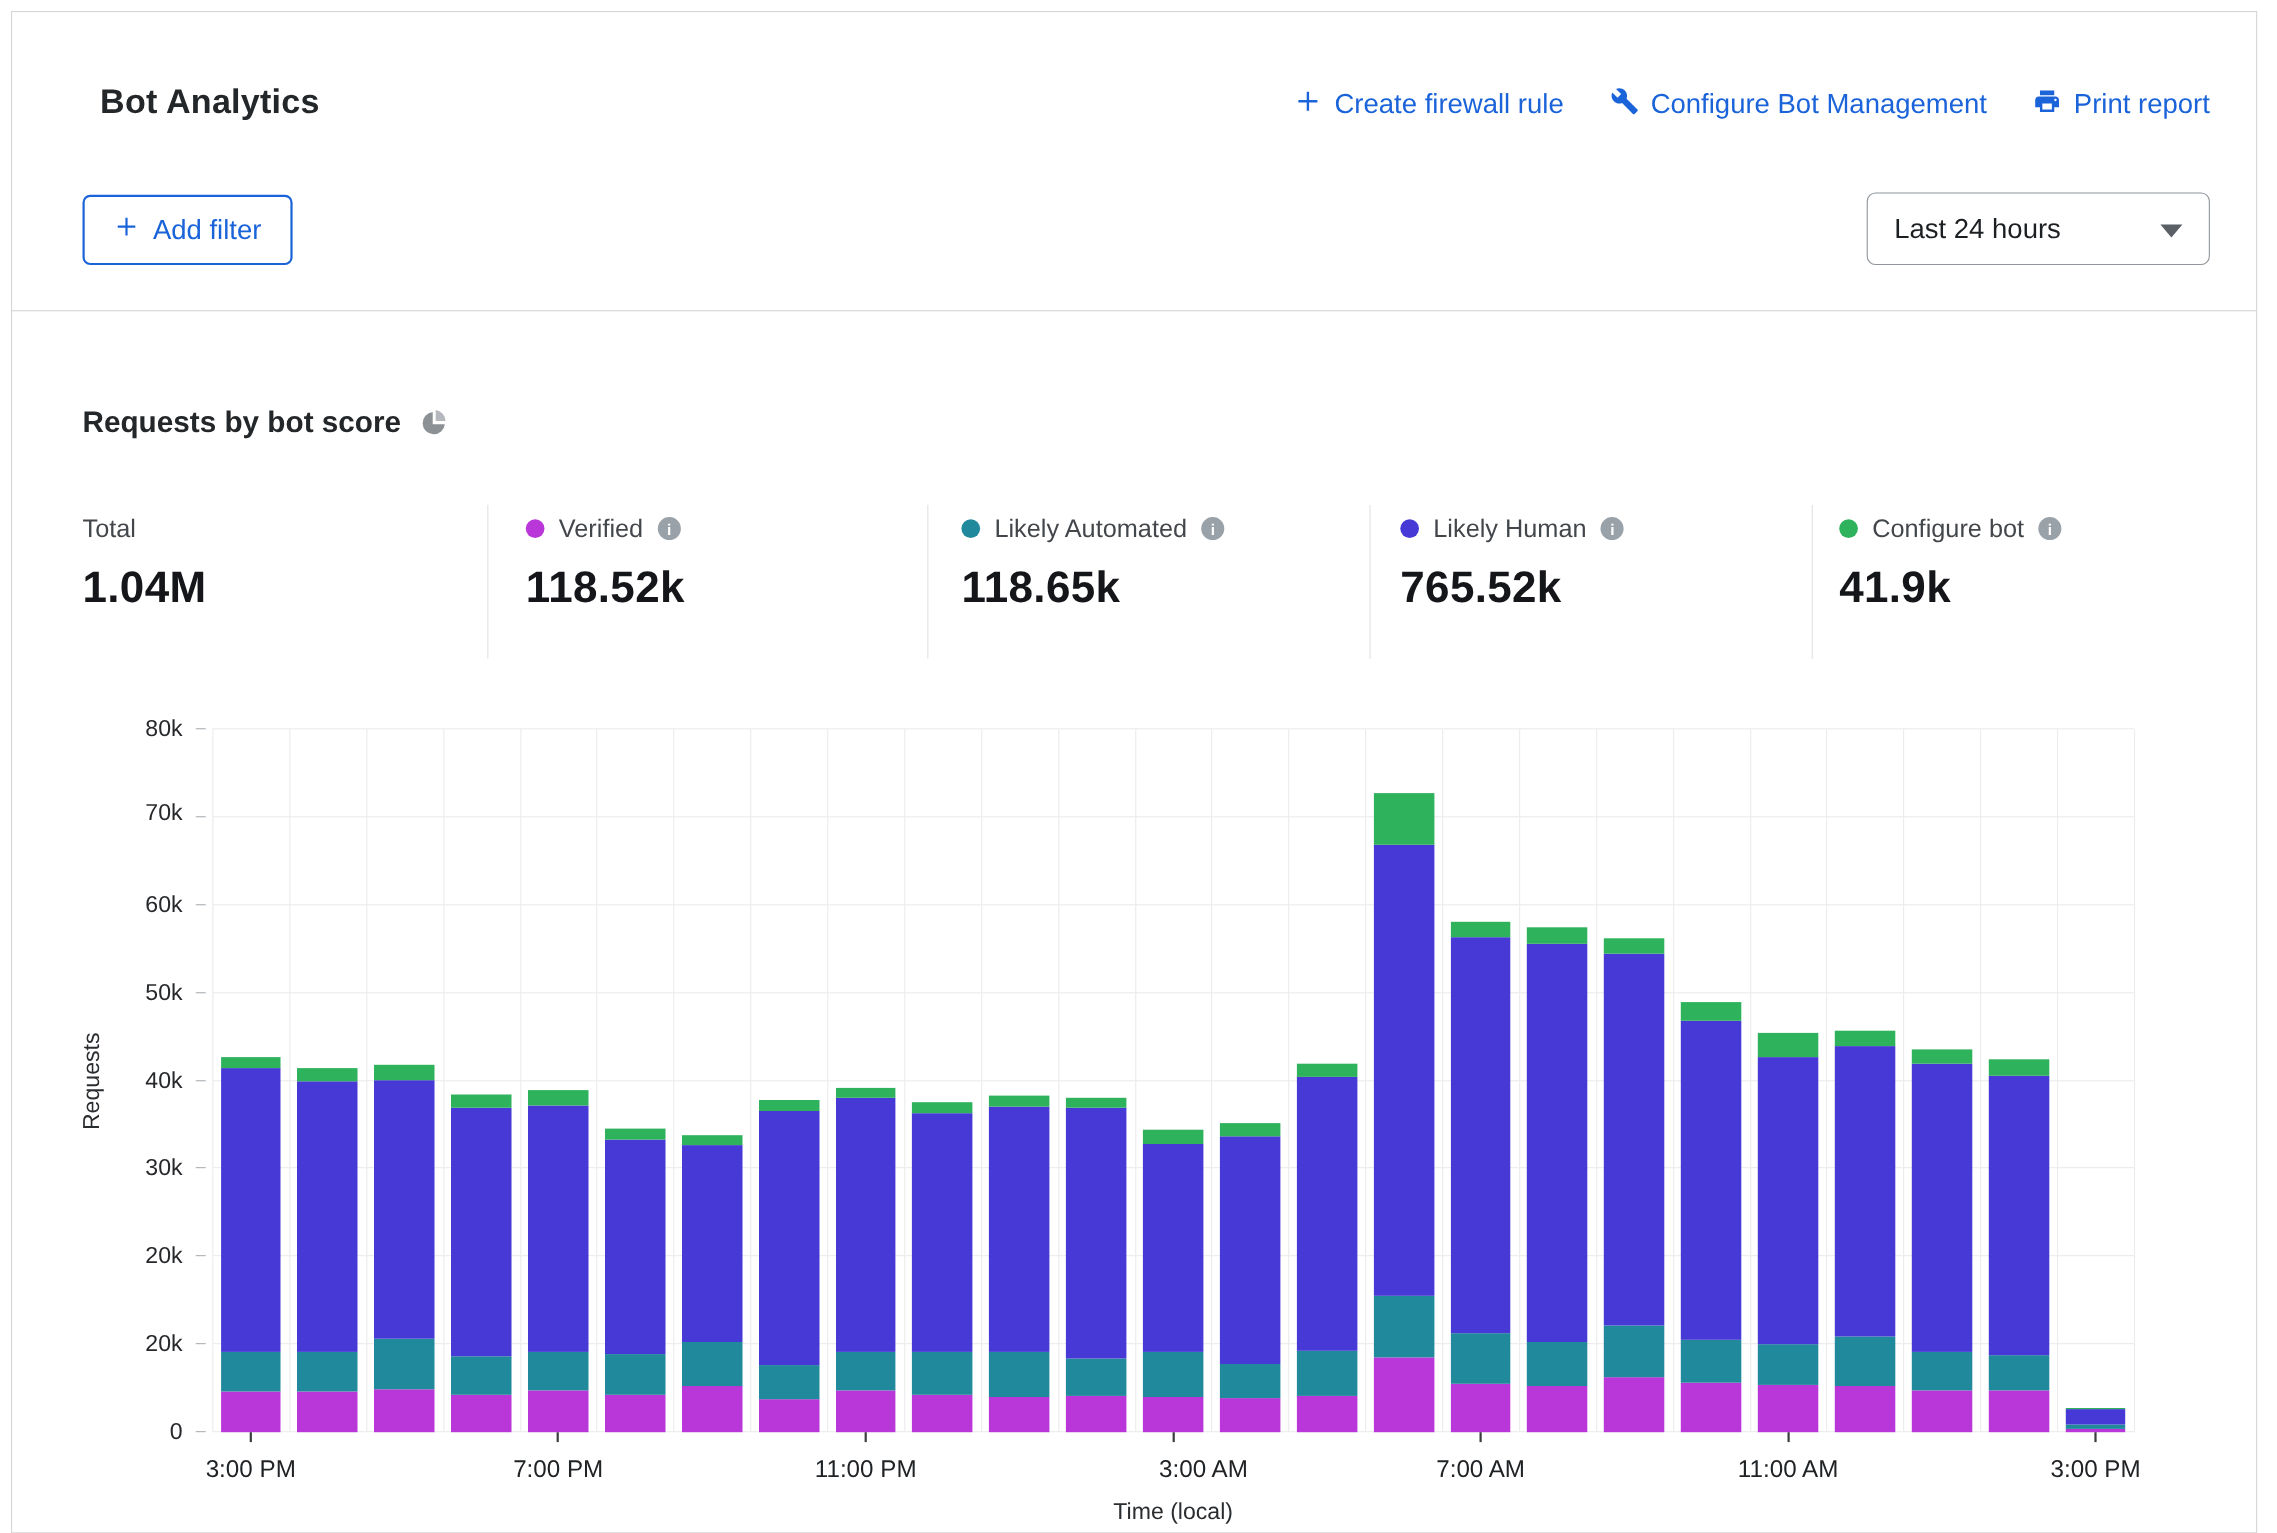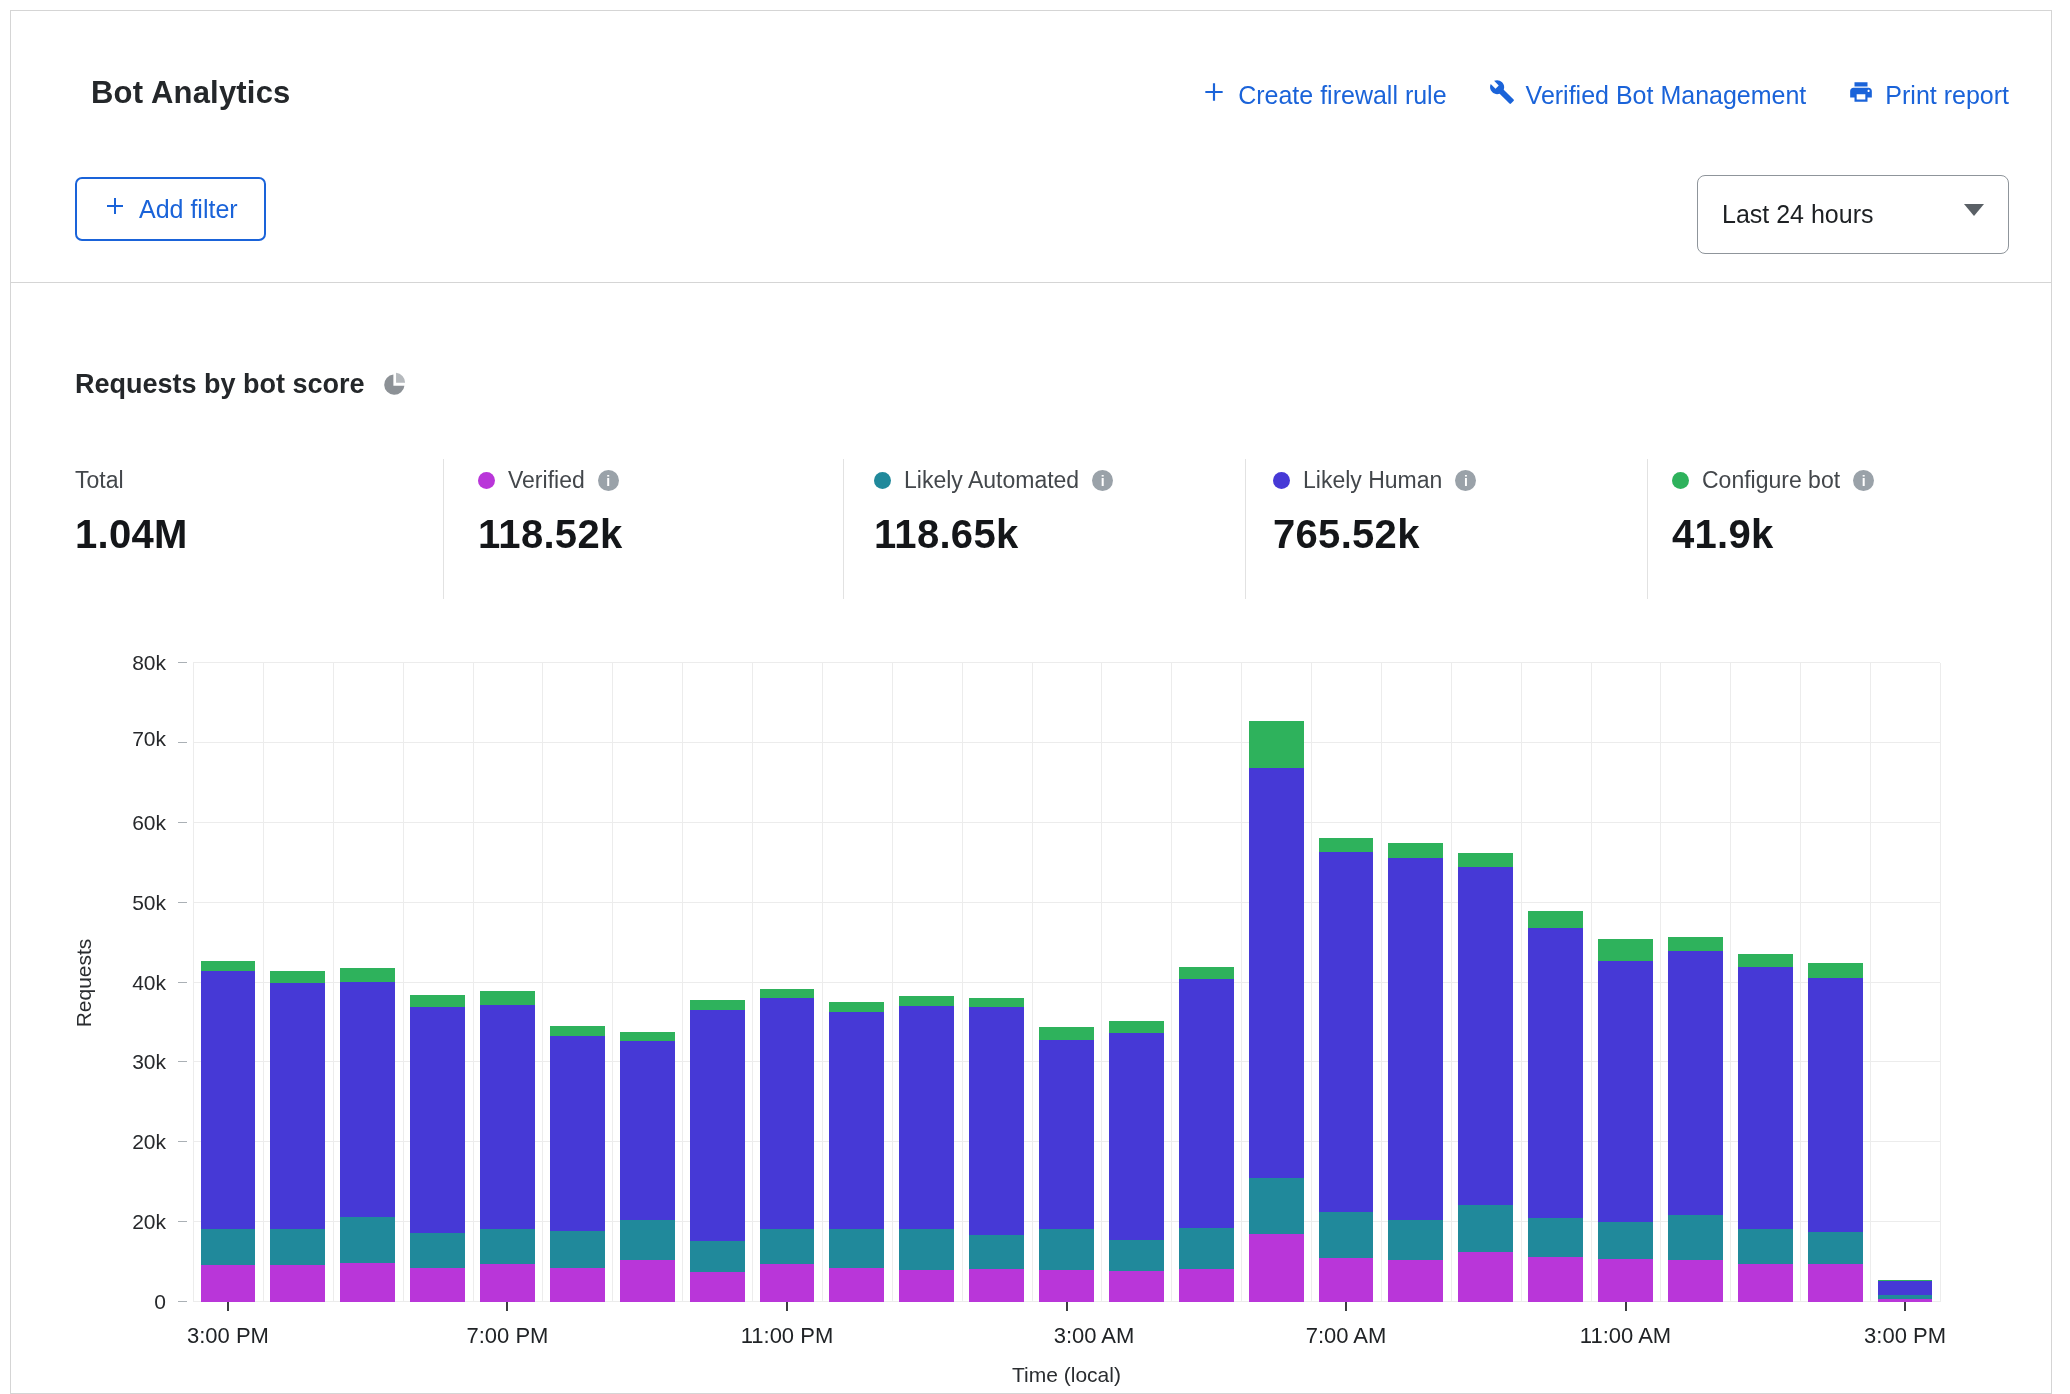--- a/index.html
+++ b/index.html
@@ -11,21 +11,21 @@
   .hdr { position:absolute; left:0; top:0; width:100%; height:272px; border-bottom:1px solid #d5d5d5; }
   .page-title { position:absolute; left:64px; top:64px; font-size:31px; font-weight:700; color:#24272a; letter-spacing:.2px;margin-left:16px; }
   .actions { position:absolute; right:42px; top:68px; display:flex; align-items:center; gap:42px; }
   .action-link { display:flex; align-items:center; gap:11px; color:#1a63d9; font-size:25px; cursor:pointer; }
   .action-link svg { width:26px; height:26px; fill:#1a63d9; flex:0 0 auto; }
 
   .add-filter { position:absolute; left:64px; top:166px; height:64px; padding:0 26px; display:inline-flex; align-items:center; gap:12px;
                 border:2px solid #1a63d9; border-radius:7px; color:#1a63d9; font-size:25px; background:#fff; cursor:pointer; }
   .add-filter svg { width:24px; height:24px; fill:#1a63d9; }
 
-  .select { position:absolute; right:42px; top:164px; width:312px; height:79px; border:1px solid #8f959b; border-radius:8px;
+  .select { position:absolute; right:42px; top:164px; width:312px; height:66px; border:1px solid #8f959b; border-radius:8px;
             background:#fff; display:flex; align-items:center; padding:0 24px; font-size:25px; color:#1d2023; cursor:pointer; }
   .select .caret { position:absolute; right:24px; top:28px; width:0; height:0;
                    border-left:10px solid transparent; border-right:10px solid transparent; border-top:12px solid #5a6066; }
 
   
   .sec-title-row { position:absolute; left:64px; top:358px; display:flex; align-items:center; gap:16px; }
   .sec-title { font-size:27px; font-weight:700; color:#24272a; }
   .pie-icon svg { width:27px; height:27px; display:block; }
 
   
@@ -72,21 +72,21 @@
             </svg>
         </span>
         <span>Create firewall rule</span>
       </div>
       <div class="action-link">
         <span>
           <svg viewBox="0 0 24 24">
               <path d="M22.7 19l-9.1-9.1c.9-2.3.4-5-1.5-6.9-2-2-5-2.4-7.4-1.3L9 6 6 9 1.6 4.7C.4 7.1.9 10.1 2.9 12.1c1.9 1.9 4.6 2.4 6.9 1.5l9.1 9.1c.4.4 1 .4 1.4 0l2.3-2.3c.5-.4.5-1.1.1-1.4z"></path>
             </svg>
         </span>
-        <span>Verified Bot Management</span>
+        <span>Configure Bot Management</span>
       </div>
       <div class="action-link">
         <span>
           <svg viewBox="0 0 24 24">
               <path d="M19 8H5c-1.66 0-3 1.34-3 3v6h4v4h12v-4h4v-6c0-1.66-1.34-3-3-3zm-3 11H8v-5h8v5zm3-7c-.55 0-1-.45-1-1s.45-1 1-1 1 .45 1 1-.45 1-1 1zm-1-9H6v4h12V3z"></path>
             </svg>
         </span>
         <span>Print report</span>
       </div>
     </div>

